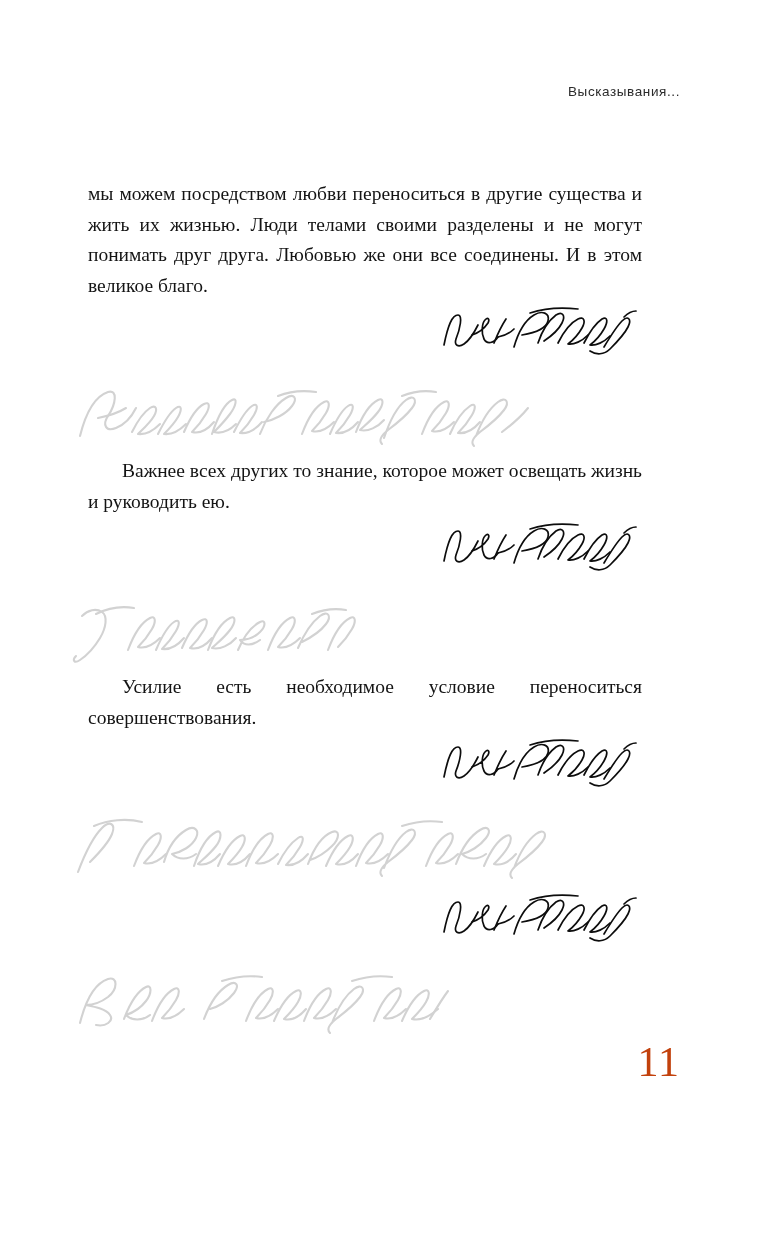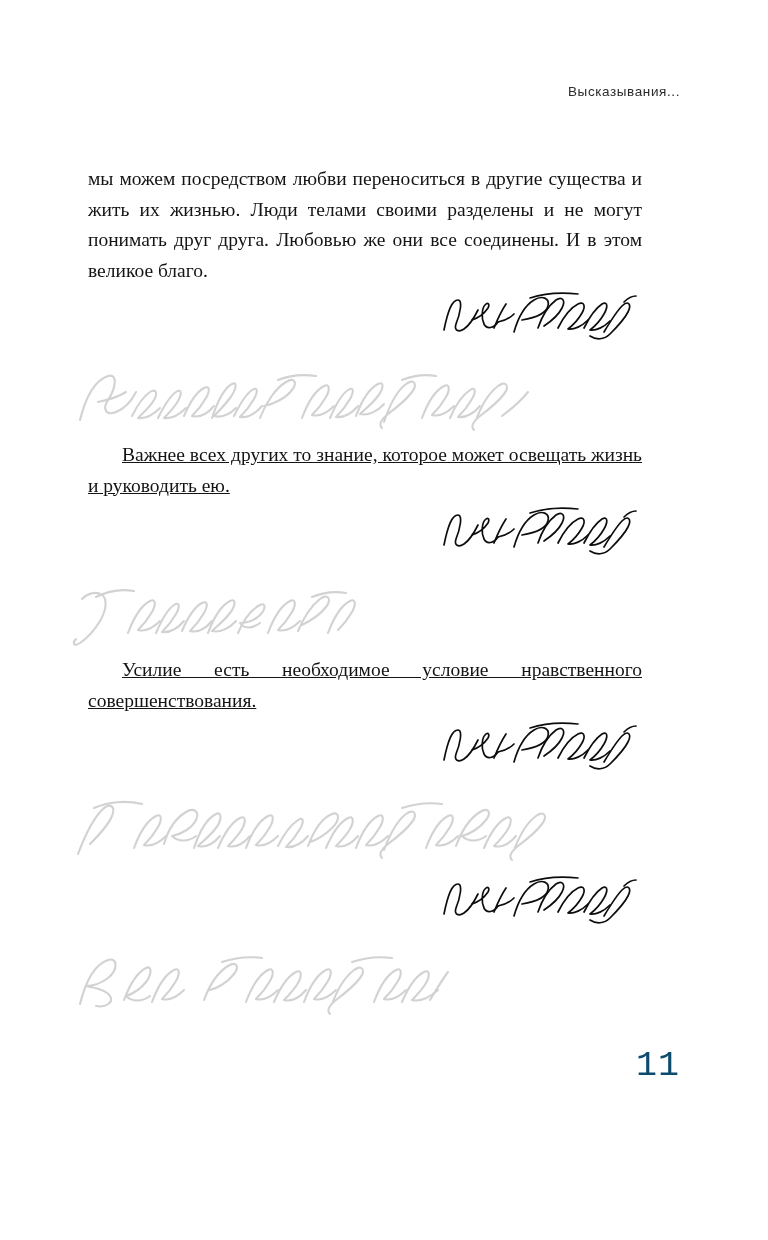--- a/index.html
+++ b/index.html
@@ -47,21 +47,20 @@
   .para {
     font-size: 19.5px;
     line-height: 30.5px;
     text-align: justify;
     text-justify: inter-word;
     margin: 0;
     color: #141414;
   }
   .para.indented {
     text-indent: 34px;
-    text-decoration: underline;
   }
 
   .signature-row {
     height: 62px;
     position: relative;
   }
   .signature {
     position: absolute;
     right: 4px;
     top: 2px;
@@ -76,31 +75,31 @@
     height: 74px;
     margin-top: 18px;
   }
   .heading svg {
     position: absolute;
     left: -16px;
     top: 0;
     overflow: visible;
   }
 
-  .block { margin-top: 4px; }
+  .block { margin-top: 19px; }
   .block .para { margin-top: 0; }
 
   
   .folio {
     position: absolute;
     right: 88px;
     bottom: 74px;
-    font-family: Liberation Mono, monospace;
-    font-size: 35px;
-    color: #0c4a6e;
+    font-family: Liberation Serif, serif;
+    font-size: 42px;
+    color: #c2410c;
     letter-spacing: 1px;
   }
 </style>
 </head>
 <body>
 
 <div class="page">
 
   <div class="running-head">Высказывания...</div>
 
@@ -187,21 +186,21 @@
             <path d="M110 50 C116 36 122 26 130 22 C136 19 136 25 132 32 C128 39 122 46 118 50 C126 52 134 47 140 40"></path>
             <path d="M136 52 C142 36 150 24 158 20 C164 17 164 24 158 32 C152 40 144 46 140 50 C148 52 158 47 164 40"></path>
             <path d="M166 52 C172 38 180 28 188 24 C194 21 194 28 188 34 C182 40 174 42 168 42 C172 48 180 48 188 42"></path>
             <path d="M196 52 C202 36 210 24 218 20 C224 17 224 24 220 31 C216 38 210 45 206 49 C214 51 222 46 228 40"></path>
             <path d="M226 50 C232 36 240 24 248 18 C256 12 260 18 254 26 C248 34 238 40 230 44"></path>
             <path d="M240 16 C250 12 262 10 274 12"></path>
             <path d="M256 52 C262 36 270 24 278 20 C284 17 284 24 280 31 C276 38 270 45 266 49"></path>
           </g>
         </svg>
       </div>
-      <p class="para indented">Усилие есть необходимое условие нравственного совершенствования.</p>
+      <p class="para indented">Усилие есть необходимое условие переноситься совершенствования.</p>
       <div class="signature-row">
         <div class="signature" title="Лев Толстой">
           <svg width="200" height="58" viewBox="0 0 200 58" fill="none" xmlns="http://www.w3.org/2000/svg">
             <g stroke="#0d0d0d" stroke-width="1.7" fill="none" stroke-linecap="round" stroke-linejoin="round">
               <path d="M6 42 C10 22 14 12 20 12 C25 12 22 26 18 36 C16 42 20 45 26 41 C32 37 36 30 40 22"></path>
               <path d="M34 32 C40 30 46 26 50 20 C52 16 50 14 47 17 C44 20 43 30 46 36 C49 42 56 40 60 34"></path>
               <path d="M56 40 C60 30 64 22 68 16"></path>
               <path d="M60 34 C66 33 72 30 76 26"></path>
               <path d="M76 44 C80 30 86 18 96 12 C104 7 112 10 110 18 C108 26 96 30 84 32"></path>
               <path d="M92 10 C104 6 122 4 140 6"></path>

